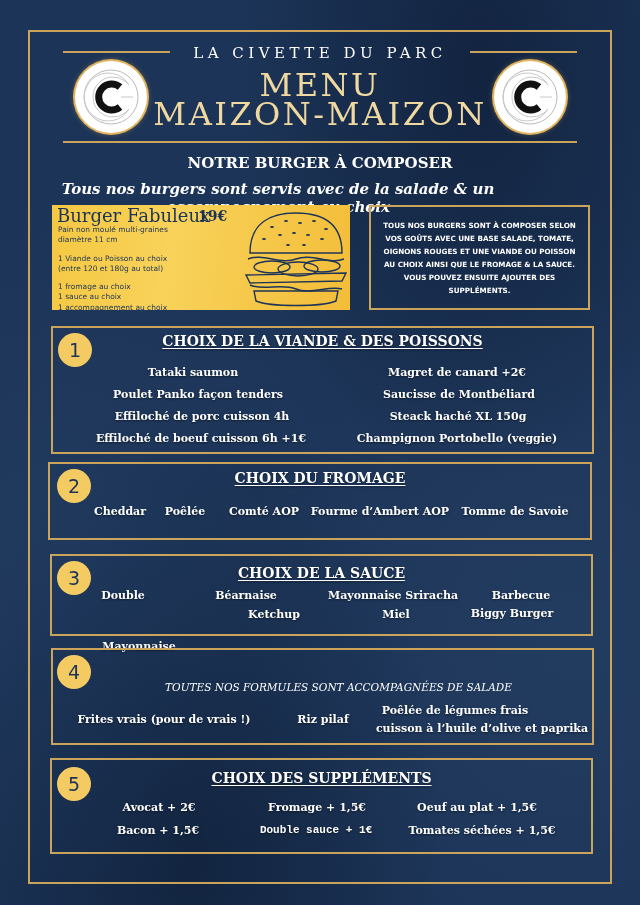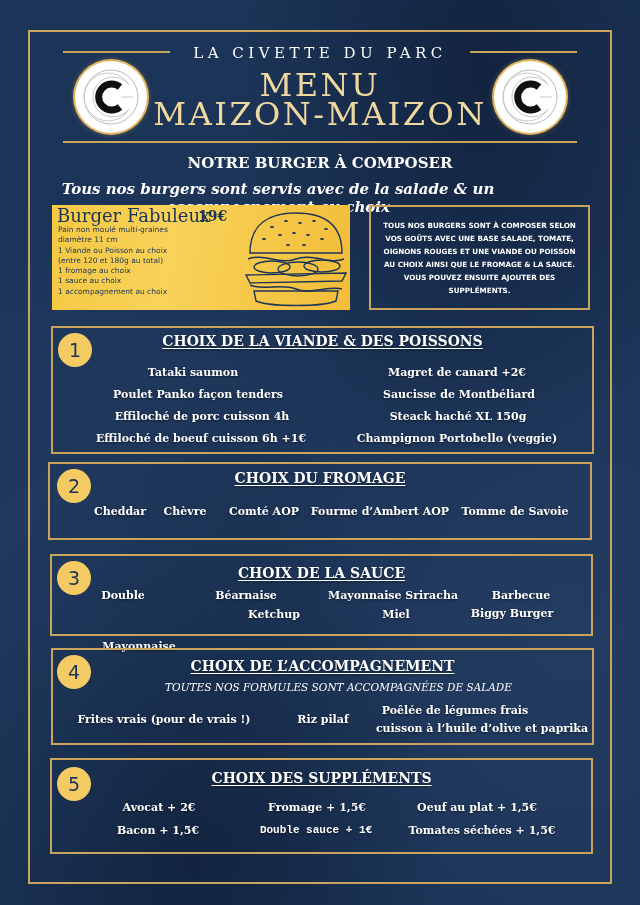--- a/index.html
+++ b/index.html
@@ -59,21 +59,21 @@
   }
   .burger-price {
     position: absolute; left: 146px; top: 3px; font-family: "DejaVu Serif", serif;
     font-weight: bold; font-size: 14px; color: #1c3457; text-align: center;
   }
   .burger-lines {
     position: absolute; left: 6px; top: 20px; width: 170px;
     font-family: "DejaVu Sans", sans-serif; font-size: 7.5px; line-height: 10.3px;
     color: #1c3457;
   }
-  .burger-lines .gap { margin-top: 0; }
+  .burger-lines .gap { margin-top: 8px; }
   .burger-illus { position: absolute; left: 190px; top: 4px; width: 108px; height: 98px; }
   .info-box {
     position: absolute; left: 369px; top: 205px; width: 221px; height: 105px;
     border: 2px solid #c9a45a; display: flex; align-items: center; justify-content: center;
     padding: 4px 10px; text-align: center;
   }
   .info-text {
     font-family: "DejaVu Sans", sans-serif; font-weight: bold; font-size: 7.2px;
     line-height: 13px; text-transform: uppercase; color: #ffffff;
   }
@@ -191,42 +191,41 @@
   <div class="item" style="left:149px; top:82px;">Effiloché de porc cuisson 4h</div>
   <div class="item" style="left:405px; top:82px;">Steack haché XL 150g</div>
   <div class="item" style="left:148px; top:104px;">Effiloché de boeuf cuisson 6h +1€</div>
   <div class="item" style="left:404px; top:104px;">Champignon Portobello (veggie)</div>
 </div>
 
 <div class="box" style="left:48px; top:462px; width:544px; height:78px;">
   <div class="badge" style="left:7px; top:5px;">2</div>
   <div class="box-title" style="top:6px;">CHOIX DU FROMAGE</div>
   <div class="item" style="left:70px; top:41px;">Cheddar</div>
-  <div class="item" style="left:135px; top:41px;">Chèvre</div>
+  <div class="item" style="left:135px; top:41px;">Poêlée</div>
   <div class="item" style="left:214px; top:41px;">Comté AOP</div>
   <div class="item" style="left:330px; top:41px;">Fourme d’Ambert AOP</div>
   <div class="item" style="left:465px; top:41px;">Tomme de Savoie</div>
 </div>
 
 <div class="box" style="left:50px; top:554px; width:543px; height:82px;">
   <div class="badge" style="left:5px; top:5px;">3</div>
   <div class="box-title" style="top:9px;">CHOIX DE LA SAUCE</div>
   <div class="item" style="left:71px; top:33px;">Double</div>
   <div class="item" style="left:194px; top:33px;">Béarnaise</div>
   <div class="item" style="left:341px; top:33px;">Mayonnaise Sriracha</div>
   <div class="item" style="left:469px; top:33px;">Barbecue</div>
   <div class="item" style="left:87px; top:52px;margin-top:32px;">Mayonnaise</div>
   <div class="item" style="left:222px; top:52px;">Ketchup</div>
   <div class="item" style="left:344px; top:52px;">Miel</div>
   <div class="item" style="left:460px; top:51px;">Biggy Burger</div>
 </div>
 
 <div class="box" style="left:51px; top:648px; width:543px; height:97px;">
   <div class="badge" style="left:4px; top:5px;">4</div>
-  <div class="box-title" style="top:8px;">CHOIX DE L’ACCOMPAGNEMENT</div>
   <div class="box-sub" style="top:31px;padding-left:32px;">TOUTES NOS FORMULES SONT ACCOMPAGNÉES DE SALADE</div>
   <div class="item" style="left:111px; top:63px;">Frites vrais (pour de vrais !)</div>
   <div class="item" style="left:270px; top:63px;">Riz pilaf</div>
   <div class="item" style="left:402px; top:54px;">Poêlée de légumes frais</div>
   <div class="item" style="left:429px; top:72px;">cuisson à l’huile d’olive et paprika</div>
 </div>
 
 <div class="box" style="left:50px; top:758px; width:543px; height:96px;">
   <div class="badge" style="left:5px; top:7px;">5</div>
   <div class="box-title" style="top:10px;">CHOIX DES SUPPLÉMENTS</div>

